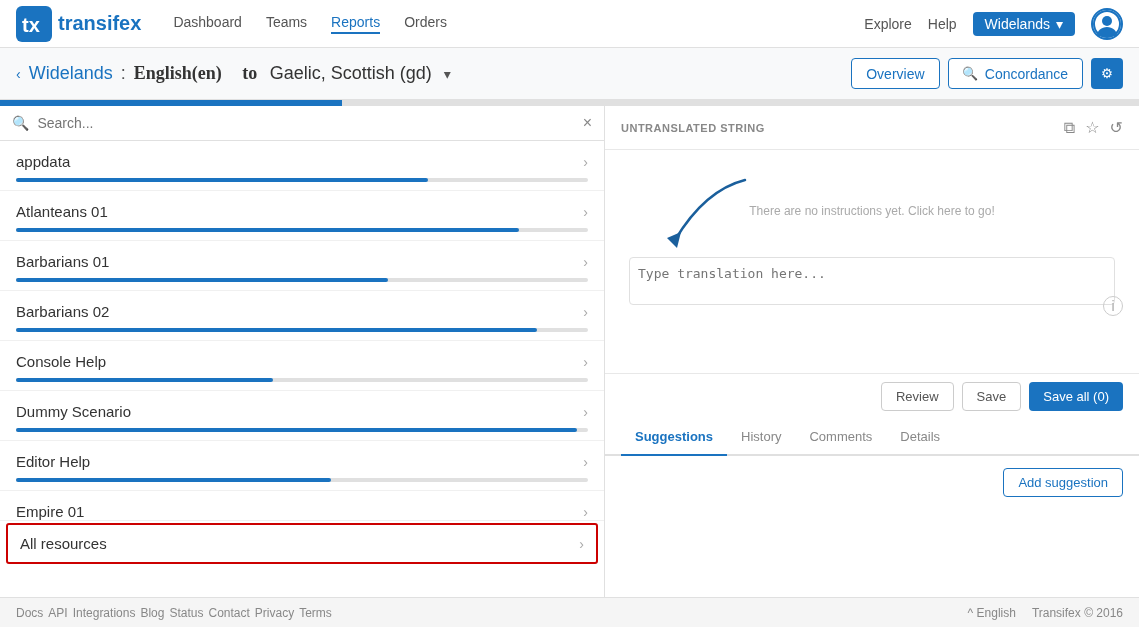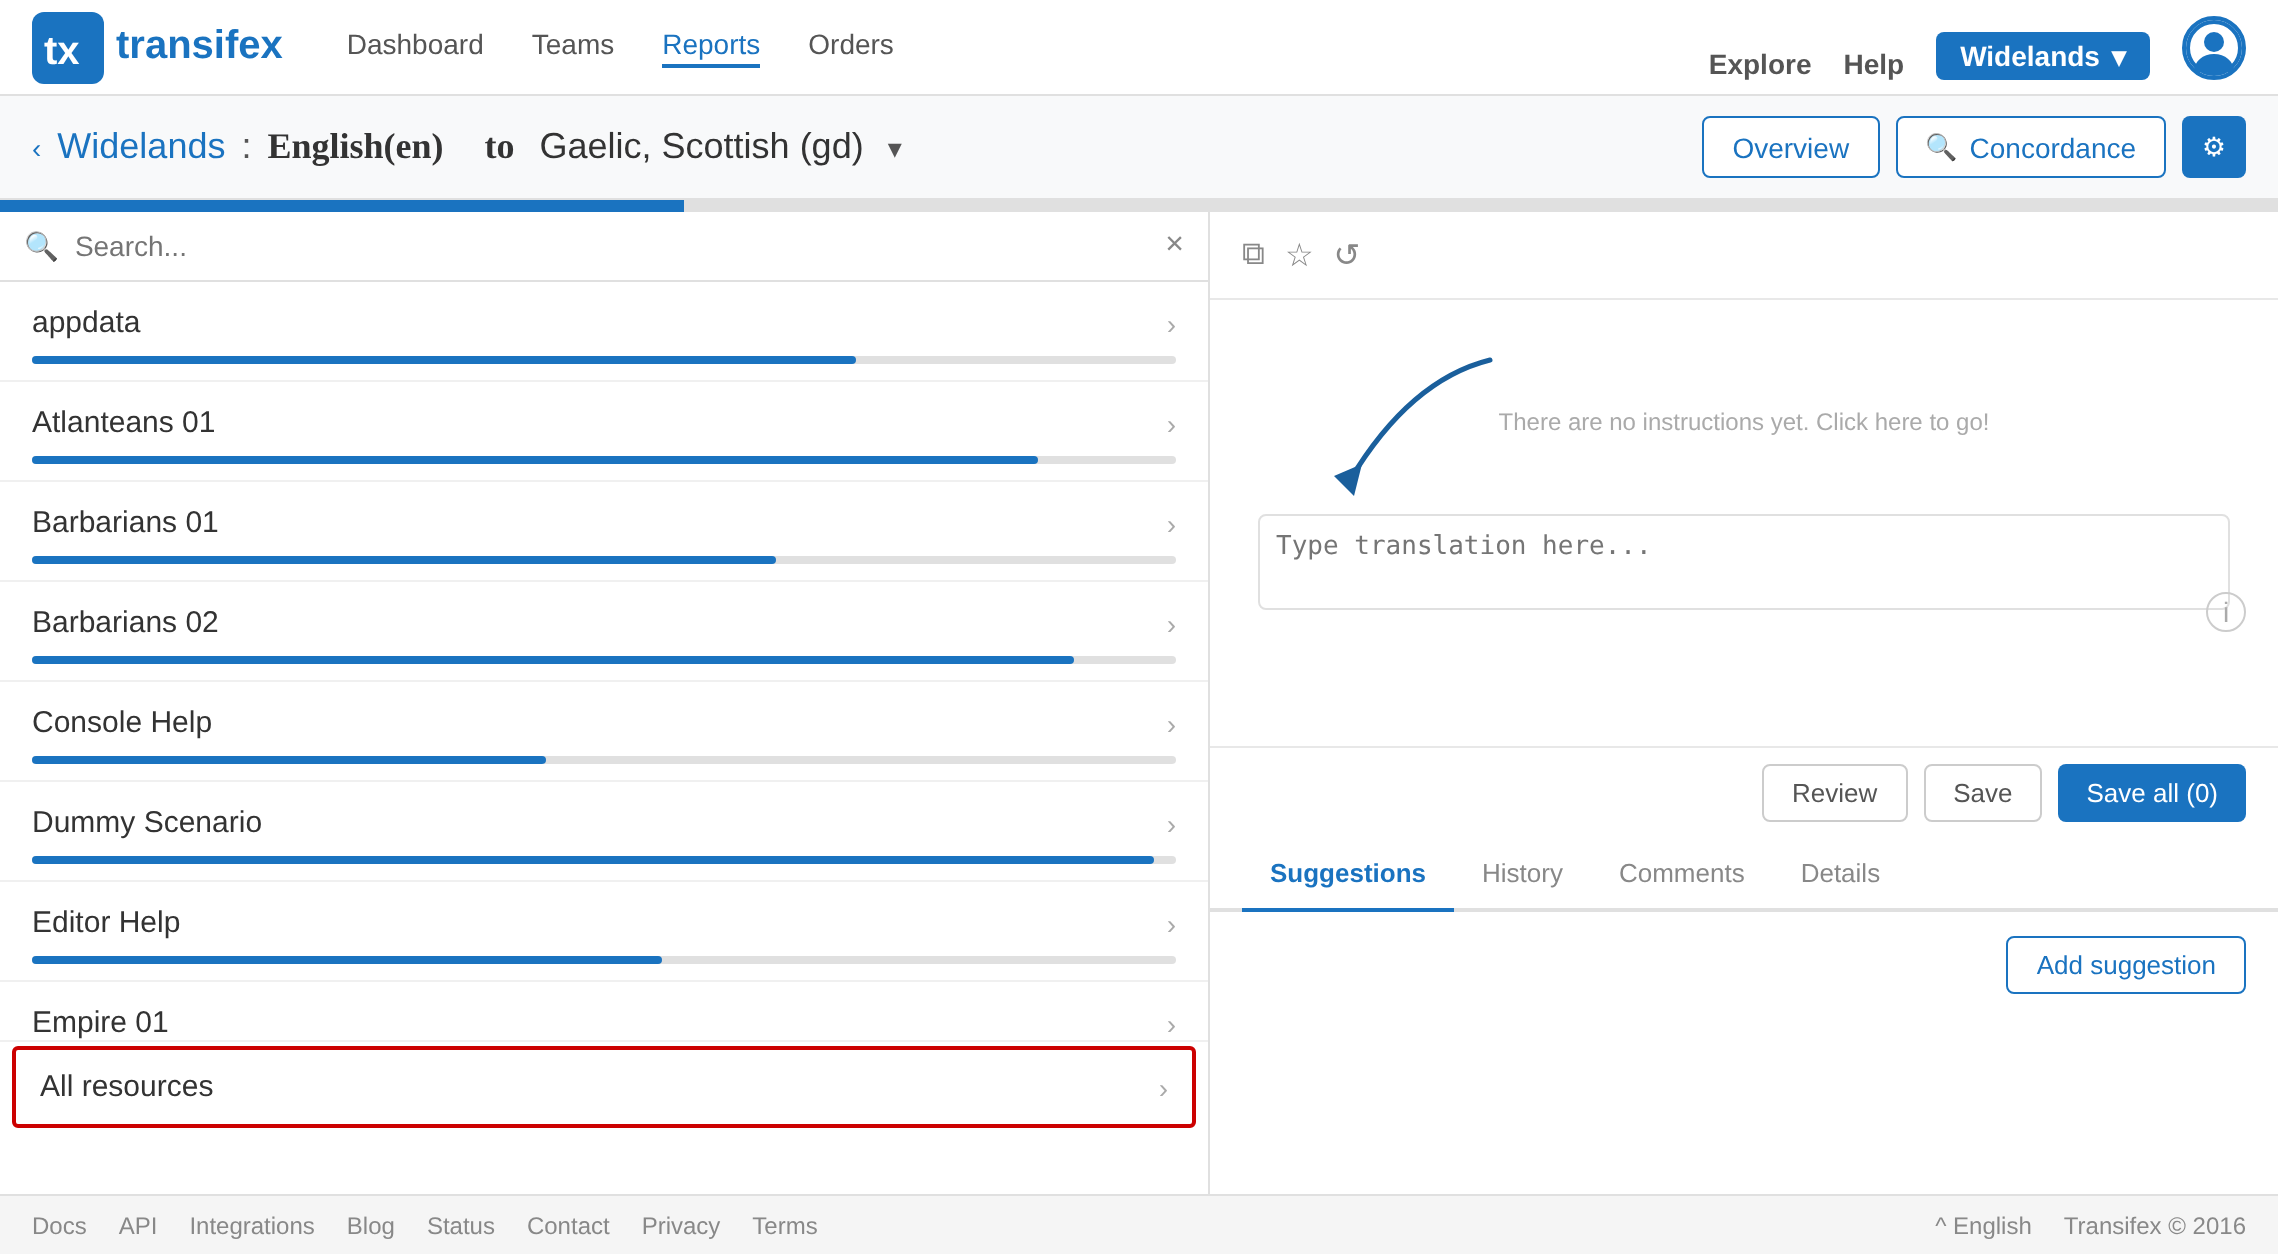--- a/index.html
+++ b/index.html
@@ -9,21 +9,21 @@
     .top-nav {
       display: flex; align-items: center; height: 48px;
       background: #fff; border-bottom: 1px solid #e0e0e0;
       padding: 0 16px; gap: 24px;
     }
     .logo { display: flex; align-items: center; font-size: 20px; font-weight: bold; color: #1a73c0; margin-right: 8px; }
     .logo-icon { width: 36px; height: 36px; margin-right: 6px; }
     .nav-links { display: flex; gap: 24px; flex: 1; }
     .nav-link { color: #555; text-decoration: none; font-size: 14px; cursor: pointer; }
     .nav-link.active { color: #1a73c0; border-bottom: 2px solid #1a73c0; padding-bottom: 2px; }
-    .nav-right { display: flex; align-items: flex-end; gap: 16px; margin-left: auto; font-weight: bold; }
+    .nav-right { display: flex; align-items: center; gap: 16px; margin-left: auto; }
     .nav-right-link { color: #555; font-size: 14px; cursor: pointer; }
     .project-selector { display: flex; align-items: center; gap: 6px; background: #1a73c0; color: #fff; padding: 4px 12px; border-radius: 4px; cursor: pointer; font-size: 14px; }
     .avatar { width: 32px; height: 32px; border-radius: 50%; border: 2px solid #1a73c0; display: flex; align-items: center; justify-content: center; cursor: pointer; }
     .avatar svg { width: 28px; height: 28px; }
 
     
     .breadcrumb-bar {
       display: flex; align-items: center; height: 52px;
       background: #f8f9fa; border-bottom: 1px solid #e0e0e0;
       padding: 0 16px; gap: 8px;
@@ -77,21 +77,21 @@
     .btn-action-blue { background: #1a73c0; color: #fff; border: none; padding: 6px 14px; border-radius: 4px; cursor: pointer; font-size: 13px; }
 
     
     .tabs-bar { display: flex; border-bottom: 2px solid #e0e0e0; padding: 0 16px; }
     .tab { padding: 10px 14px; font-size: 13px; color: #888; cursor: pointer; border-bottom: 2px solid transparent; margin-bottom: -2px; }
     .tab.active { color: #1a73c0; border-bottom: 2px solid #1a73c0; font-weight: 600; }
     .tab-content { flex: 1; padding: 12px 16px; display: flex; justify-content: flex-end; align-items: flex-start; }
     .btn-add-suggestion { border: 1px solid #1a73c0; color: #1a73c0; background: #fff; padding: 6px 14px; border-radius: 4px; cursor: pointer; font-size: 13px; }
 
     
-    .footer { display: flex; align-items: center; height: 30px; background: #f5f5f5; border-top: 1px solid #e0e0e0; padding: 0 16px; gap: 16px; font-size: 12px; color: #888; }
+    .footer { display: flex; align-items: center; height: 30px; background: #f5f5f5; border-top: 1px solid #e0e0e0; padding: 0 16px; gap: 5px; font-size: 12px; color: #888; }
     .footer a { color: #888; text-decoration: none; }
     .footer-right { margin-left: auto; display: flex; gap: 16px; align-items: flex-end; }
 
     .resource-item.all-resources { border: 2px solid #cc0000; border-radius: 3px; margin: 2px 6px; background: #fff; }
   </style>
 </head>
 <body>
 
 <nav class="top-nav">
   <div class="logo">
@@ -245,20 +245,21 @@
           <span class="resource-name">All resources</span>
           <span class="resource-chevron">›</span>
         </div>
       </div>
     </div>
   </div>
 
   <div class="right-panel">
 
     <div class="right-header">
+      <span class="untranslated-label">UNTRANSLATED STRING</span>
       <div class="right-header-icons">
         <button class="icon-btn" title="Copy">⧉</button>
         <button class="icon-btn" title="Star">☆</button>
         <button class="icon-btn" title="Undo">↺</button>
       </div>
     </div>
 
     <div class="right-content">
 
       <svg class="arrow-svg" width="120" height="100" viewBox="0 0 120 100">

